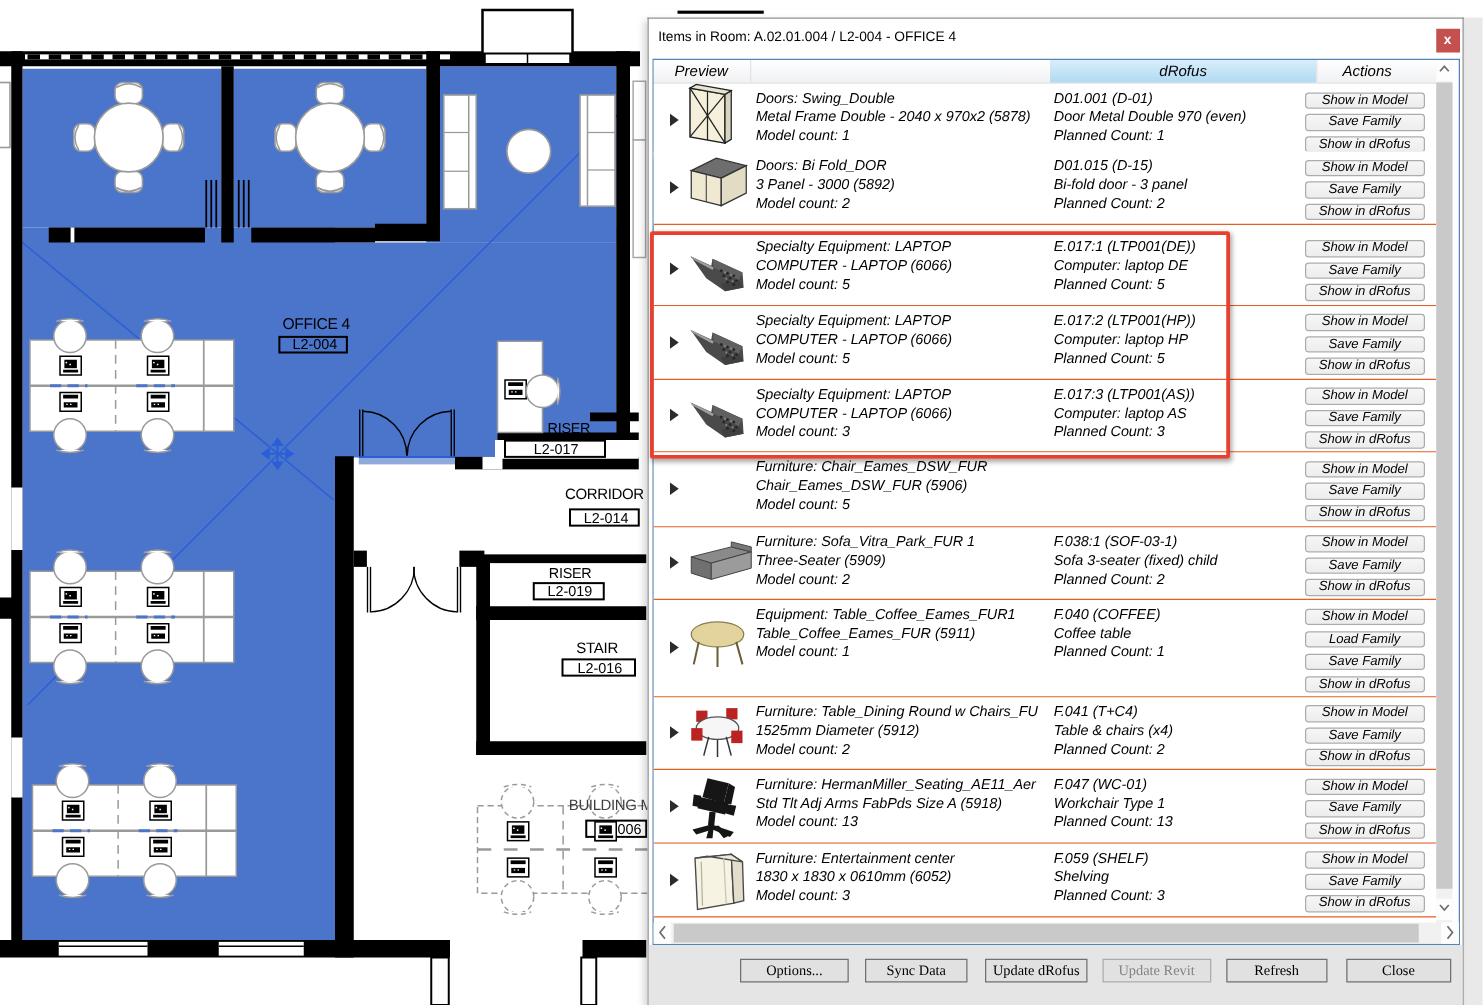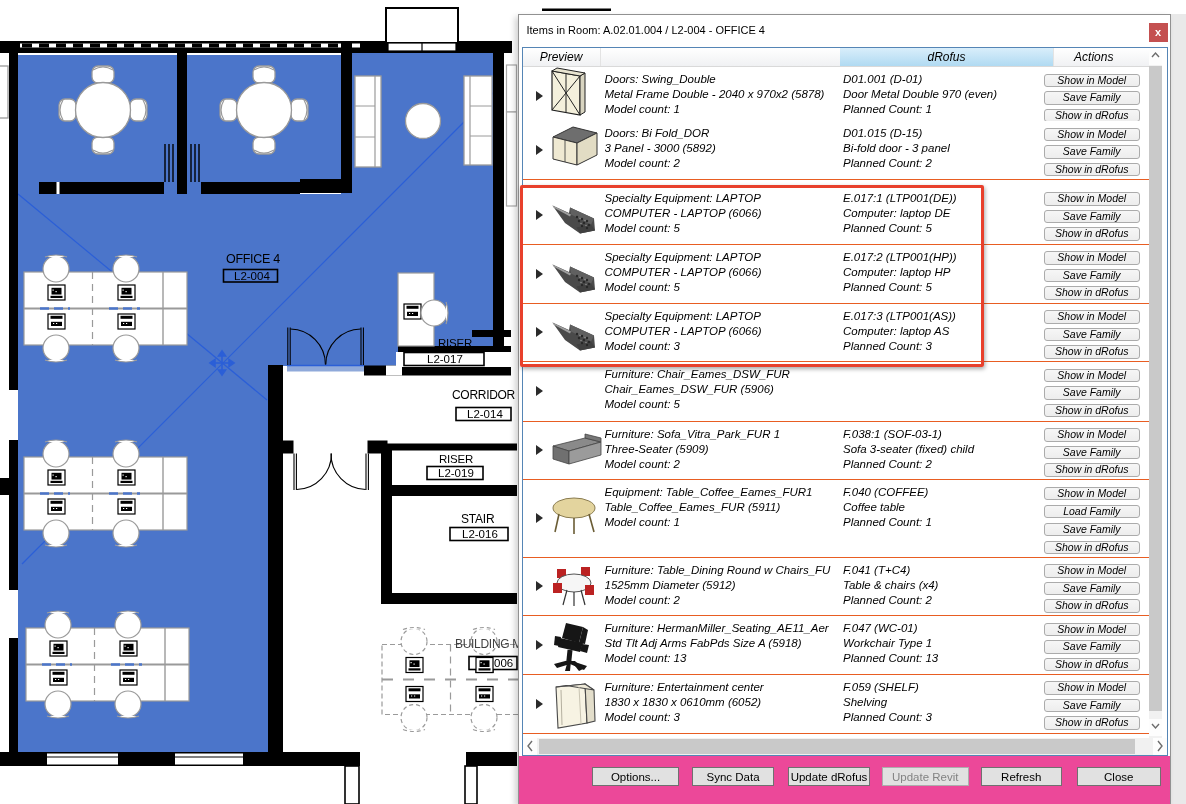--- a/index.html
+++ b/index.html
@@ -28,21 +28,21 @@
 .abtn { position:absolute; left:5.5px; width:96.5px; height:13.5px; background:linear-gradient(#f6f6f6,#ededed);
   border:1px solid #ababab; border-radius:3px; font-size:10.5px; text-align:center; line-height:11.5px; color:#000; }
 .vscroll { position:absolute; right:4.5px; top:0; width:13.5px; height:691.5px; background:#f1f1f1; }
 .varr { position:absolute; left:0; width:13.5px; height:17px; background:#fdfdfd; }
 .vthumb { position:absolute; left:0.5px; top:18px; width:12.5px; height:645px; background:#c9c9c9; }
 .hscroll { position:absolute; left:0; bottom:0; width:644px; height:16.5px; background:#f1f1f1; }
 .harr { position:absolute; top:0; width:14px; height:16.5px; background:#fdfdfd; }
 .hthumb { position:absolute; left:16px; top:0.5px; width:596px; height:15.5px; background:#c9c9c9; }
 .redbox { position:absolute; left:1px; top:170px; width:464px; height:182px;
   border:3.5px solid #e8402c; border-radius:2px; box-shadow:1px 2px 4px rgba(0,0,0,0.35); }
-.footer { position:absolute; left:0; bottom:0; width:651.5px; height:48.5px; background:#ec4899; }
+.footer { position:absolute; left:0; bottom:0; width:651.5px; height:48.5px; background:#e5e5e5;font-family:Liberation Serif, serif; }
 .fbtn { position:absolute; top:11px; height:19.5px; background:#e1e1e1; border:1px solid #707070;
   font-size:11.5px; text-align:center; line-height:18px; color:#000; white-space:nowrap; }
 .fbtn.dis { border-color:#adadad; color:#838383; }
 </style></head>
 <body>
 
 <svg width="1186" height="804" viewBox="0 0 1186 804" style="position:absolute;left:0;top:0">
 <rect width="1186" height="804" fill="#ffffff"></rect>
 
 <rect x="18" y="55" width="159" height="127" fill="#4b75ca"></rect>

